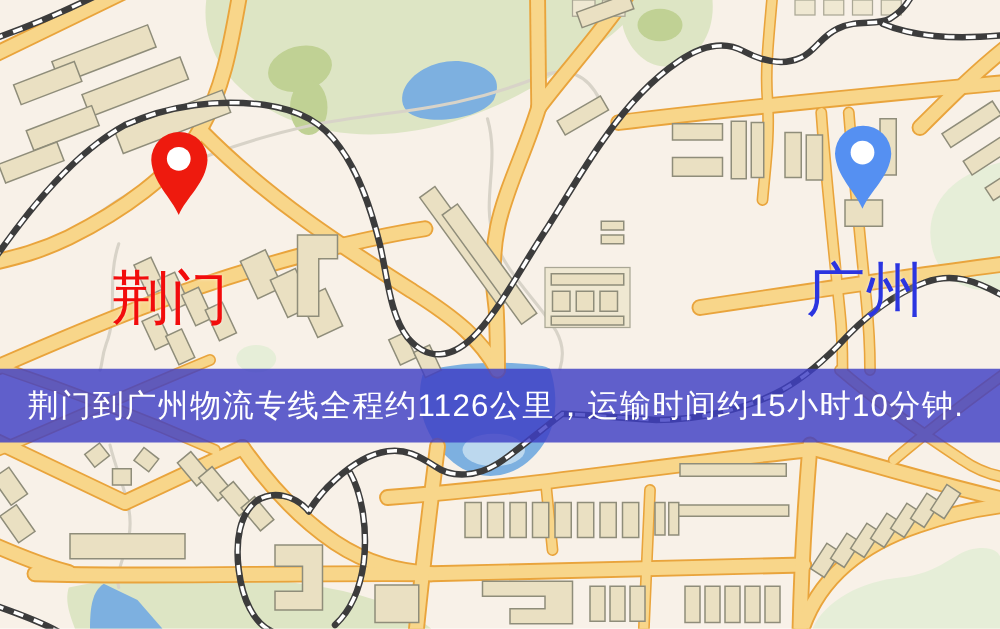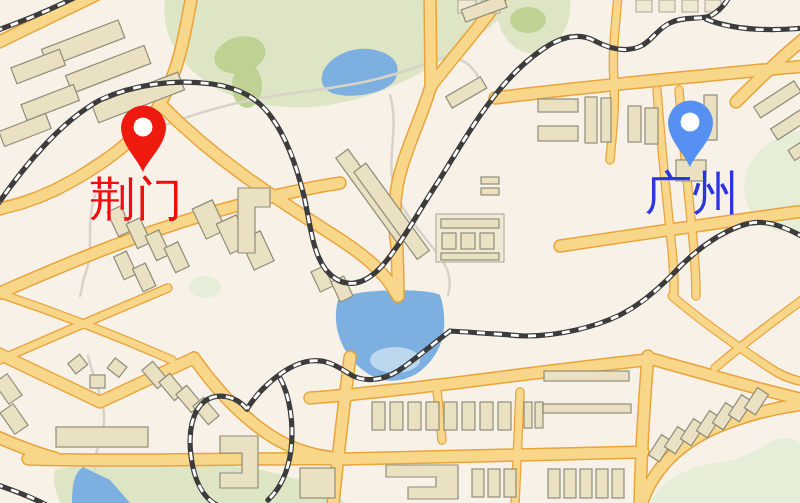--- a/index.html
+++ b/index.html
@@ -18,21 +18,21 @@
   .rc{fill:none;stroke:var(--road_casing,#e9a43c);stroke-width:13.5;stroke-linecap:round;stroke-linejoin:round;}
   .rf{fill:none;stroke:var(--road,#f8d68a);stroke-width:10.5;stroke-linecap:round;stroke-linejoin:round;}
   .rc.min{stroke-width:9.5;} .rf.min{stroke-width:7;}
   .bld{fill:var(--building,#eae0c2);stroke:#8f8d7a;stroke-width:1.2;}
   .bld2{fill:#efe8d2;stroke:#aaa795;stroke-width:1;}
   .rail{fill:none;stroke:var(--railway,#3c3c3c);stroke-width:5.2;stroke-linecap:round;}
   .raild{fill:none;stroke:#ffffff;stroke-width:2.8;stroke-dasharray:8 9;}
 
   .city-label{position:absolute;font-family:"Liberation Serif","DejaVu Serif",serif;
               font-size:47px;font-weight:500;line-height:1;white-space:nowrap;
-              text-shadow:0 0 3px rgba(255,255,255,.55);}
+              text-shadow:0 0 3px rgba(255,255,255,.55);margin-top:40px;}
   #origin-label{left:89px;top:176px;color:var(--label-origin,#f20c0c);}
   #dest-label{left:645px;top:170px;color:var(--label-dest,#2b35e0);}
 
   #banner{position:absolute;left:0;top:295px;width:800px;height:59px;
           display:flex;align-items:center;box-sizing:border-box;padding-left:22px;}
   #banner .txt{color:var(--banner-text,#fff);font-size:25px;letter-spacing:1px;white-space:nowrap;}
 </style>
 </head>
 <body>
 
@@ -292,13 +292,16 @@
     </g>
     <g>
       <path d="M690,167 C684,153 669,141 668,123 A22.5,22.5 0 1 1 713,123 C712,141 696,153 690,167 Z" fill="var(--pin-dest,#5590f2)"></path>
       <circle cx="690" cy="122" r="9.5" fill="#ffffff"></circle>
     </g>
   </svg>
 
   <div class="city-label" id="origin-label">荆门</div>
   <div class="city-label" id="dest-label">广州</div>
 
+  <div id="banner" style="background: rgba(62, 62, 197, 0.82);">
+    <span class="txt">荆门到广州物流专线全程约1126公里，运输时间约15小时10分钟.</span>
+  </div>
 </div>
 
 </body></html>

